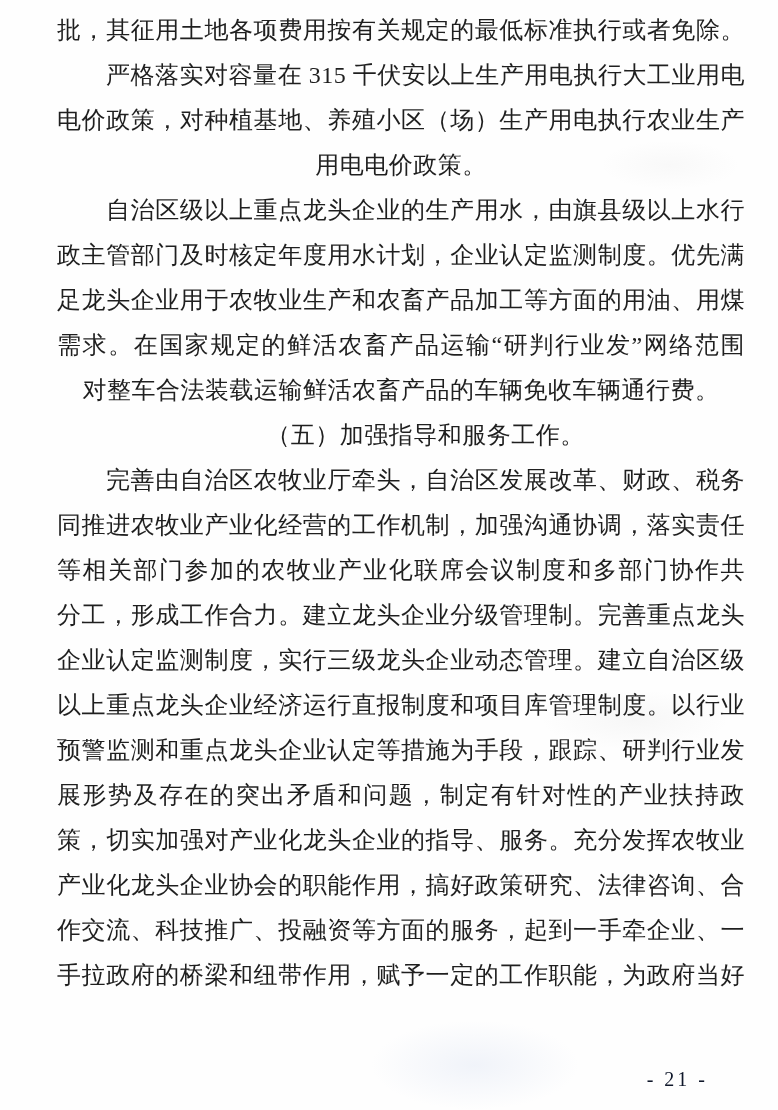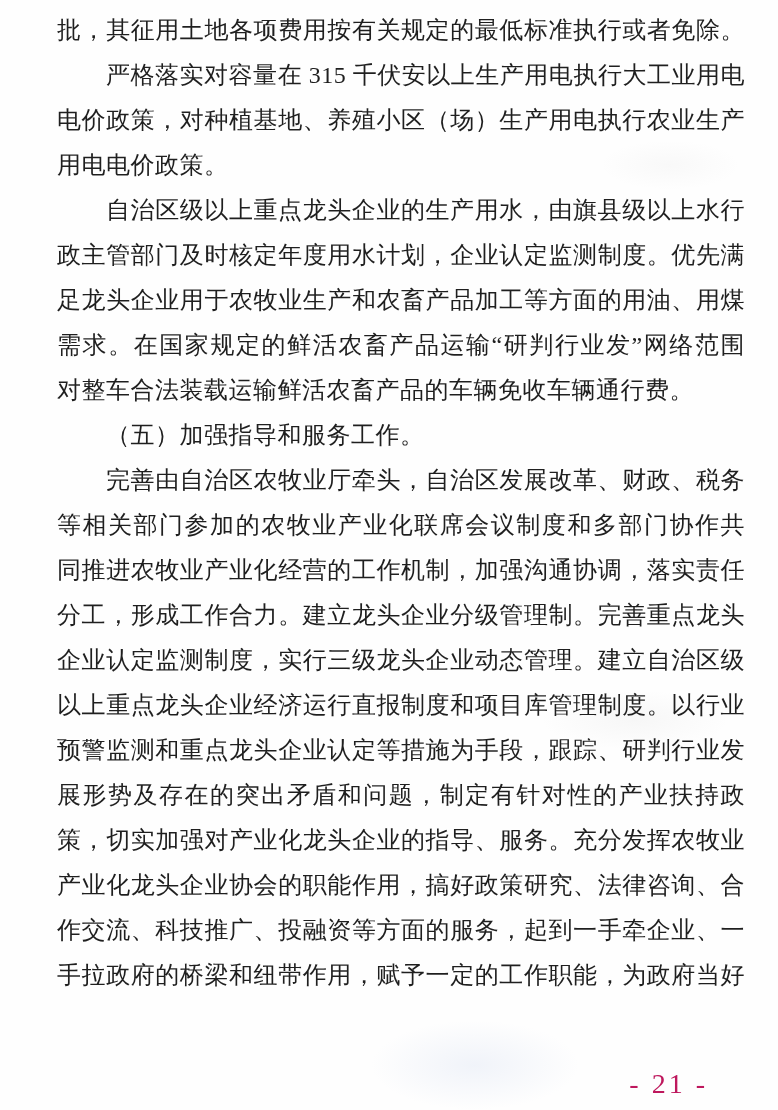--- a/index.html
+++ b/index.html
@@ -22,39 +22,40 @@
     top: 8px;
     width: 688px;
   }
   .line {
     height: 45px;
     line-height: 45px;
     font-size: 24px;
     letter-spacing: 0.5px;
     white-space: normal;
     overflow: hidden;
+    text-align: center;
   }
   .line.fill {
     text-align: justify;
     text-align-last: justify;
     text-justify: inter-character;
   }
   .line.indent {
     text-indent: 49px;
   }
   .line.bold {
     font-weight: normal;
   }
   .page-number {
     position: absolute;
     top: 1068px;
     right: 70px;
-    font-size: 28px;
+    font-size: 20px;
     letter-spacing: 3px;
-    color: #be185d;
+    color: #0f172a;
     font-family: "Liberation Serif", serif;
   }
   
   .smudge-a {
     position: absolute;
     left: 370px;
     top: 1020px;
     width: 210px;
     height: 90px;
     background: radial-gradient(ellipse at center, rgba(185,200,230,0.20), rgba(185,200,230,0) 70%);
@@ -92,22 +93,22 @@
       <div class="line fill indent">严格落实对容量在 315 千伏安以上生产用电执行大工业用电</div>
       <div class="line fill">电价政策，对种植基地、养殖小区（场）生产用电执行农业生产</div>
       <div class="line">用电电价政策。</div>
       <div class="line fill indent">自治区级以上重点龙头企业的生产用水，由旗县级以上水行</div>
       <div class="line fill">政主管部门及时核定年度用水计划，企业认定监测制度。优先满</div>
       <div class="line fill">足龙头企业用于农牧业生产和农畜产品加工等方面的用油、用煤</div>
       <div class="line fill">需求。在国家规定的鲜活农畜产品运输“研判行业发”网络范围内，</div>
       <div class="line">对整车合法装载运输鲜活农畜产品的车辆免收车辆通行费。</div>
       <div class="line indent bold">（五）加强指导和服务工作。</div>
       <div class="line fill indent">完善由自治区农牧业厅牵头，自治区发展改革、财政、税务</div>
+      <div class="line fill">同推进农牧业产业化经营的工作机制，加强沟通协调，落实责任</div>
       <div class="line fill">等相关部门参加的农牧业产业化联席会议制度和多部门协作共</div>
-      <div class="line fill">同推进农牧业产业化经营的工作机制，加强沟通协调，落实责任</div>
       <div class="line fill">分工，形成工作合力。建立龙头企业分级管理制。完善重点龙头</div>
       <div class="line fill">企业认定监测制度，实行三级龙头企业动态管理。建立自治区级</div>
       <div class="line fill">以上重点龙头企业经济运行直报制度和项目库管理制度。以行业</div>
       <div class="line fill">预警监测和重点龙头企业认定等措施为手段，跟踪、研判行业发</div>
       <div class="line fill">展形势及存在的突出矛盾和问题，制定有针对性的产业扶持政</div>
       <div class="line fill">策，切实加强对产业化龙头企业的指导、服务。充分发挥农牧业</div>
       <div class="line fill">产业化龙头企业协会的职能作用，搞好政策研究、法律咨询、合</div>
       <div class="line fill">作交流、科技推广、投融资等方面的服务，起到一手牵企业、一</div>
       <div class="line fill">手拉政府的桥梁和纽带作用，赋予一定的工作职能，为政府当好</div>
     </div>

